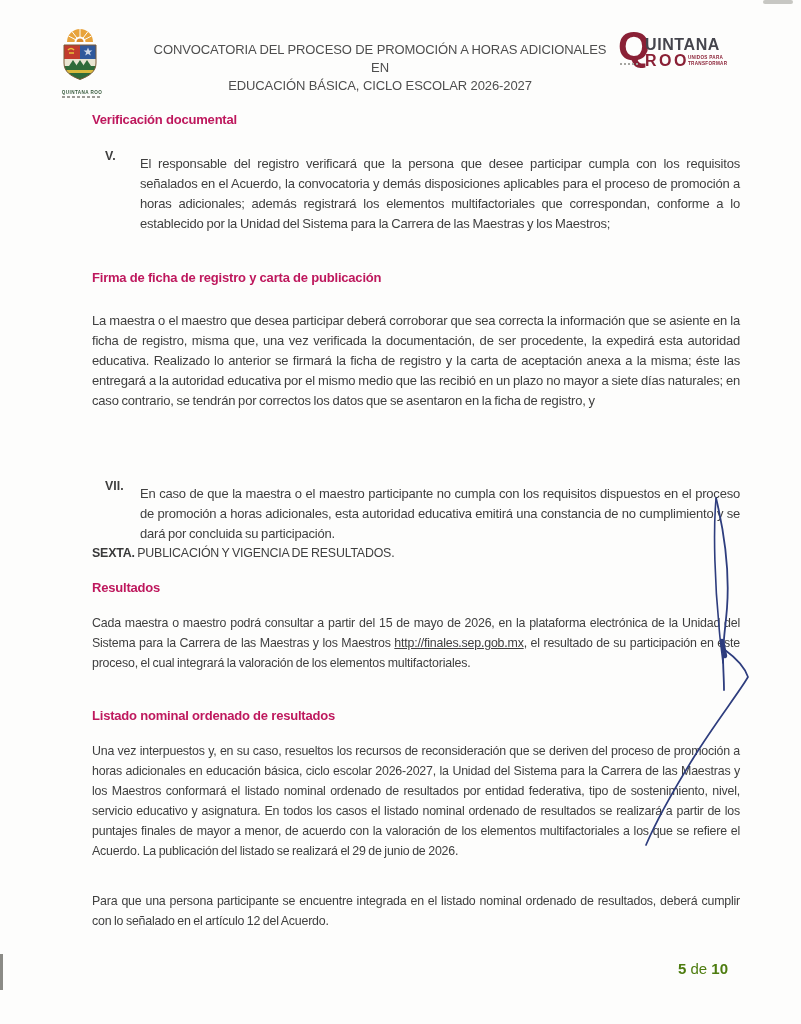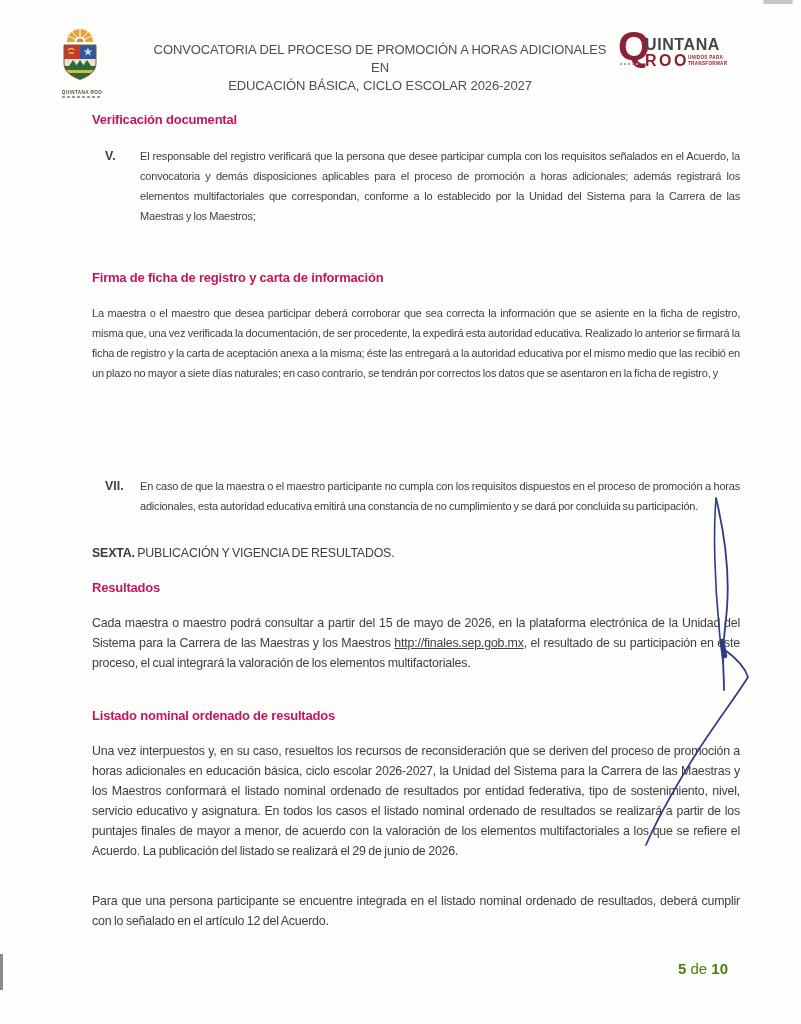--- a/index.html
+++ b/index.html
@@ -28,22 +28,22 @@
   .gov-micro{position:absolute;left:2px;top:30px;width:20px;height:2px;
     background:repeating-linear-gradient(90deg,#a5a5a0 0 2px,transparent 2px 4px);}
   
   .h-sec{position:absolute;left:92px;width:648px;font-size:13px;font-weight:bold;
     color:#be185d;letter-spacing:-.2px;}
   .para{position:absolute;left:92px;width:648px;font-size:12.4px;line-height:20px;
     text-align:justify;letter-spacing:-.2px;word-spacing:-.6px;}
   .item{position:absolute;left:92px;width:648px;display:flex;}
   .item .num{flex:0 0 48px;padding-left:13px;box-sizing:border-box;
     font-size:12.4px;line-height:20px;font-weight:bold;}
-  .item .txt{flex:1;font-size:11px;line-height:20px;text-align:justify;
-    letter-spacing:-.2px;word-spacing:-.6px;}
+  .item .txt{flex:1;font-size:13px;line-height:20px;text-align:justify;
+    letter-spacing:-.2px;word-spacing:-.6px;margin-top:8px;}
   .sexta b{color:#3a3a3a;text-align:center;}
   .url{text-decoration:underline;color:#3f3f3f;}
   .page-num{position:absolute;right:73px;top:960px;font-size:15px;color:#4d7c0f;}
   .page-num b{font-weight:bold;}
   
   .pen{position:absolute;left:0;top:0;pointer-events:none;}
   .smudge-top{position:absolute;left:763px;top:0;width:30px;height:4px;
     background:#9a9a94;opacity:.55;border-radius:2px;}
   .smudge-left{position:absolute;left:0;top:954px;width:3px;height:36px;
     background:#6e6e68;opacity:.8;}
@@ -107,21 +107,21 @@
     <span class="gov-micro"></span>
   </div>
 
   <div class="h-sec" style="top:112px">Verificación documental</div>
 
   <div class="item" style="top:146px">
     <div class="num">V.</div>
     <div class="txt">El responsable del registro verificará que la persona que desee participar cumpla con los requisitos señalados en el Acuerdo, la convocatoria y demás disposiciones aplicables para el proceso de promoción a horas adicionales; además registrará los elementos multifactoriales que correspondan, conforme a lo establecido por la Unidad del Sistema para la Carrera de las Maestras y los Maestros;</div>
   </div>
 
-  <div class="h-sec" style="top:270px">Firma de ficha de registro y carta de información</div>
+  <div class="h-sec" style="top:270px">Firma de ficha de registro y carta de publicación</div>
 
   <div class="item" style="top:303px">
     <div class="txt">La maestra o el maestro que desea participar deberá corroborar que sea correcta la información que se asiente en la ficha de registro, misma que, una vez verificada la documentación, de ser procedente, la expedirá esta autoridad educativa. Realizado lo anterior se firmará la ficha de registro y la carta de aceptación anexa a la misma; éste las entregará a la autoridad educativa por el mismo medio que las recibió en un plazo no mayor a siete días naturales; en caso contrario, se tendrán por correctos los datos que se asentaron en la ficha de registro, y</div>
   </div>
 
 
   <div class="item" style="top:476px">
     <div class="num">VII.</div>
     <div class="txt">En caso de que la maestra o el maestro participante no cumpla con los requisitos dispuestos en el proceso de promoción a horas adicionales, esta autoridad educativa emitirá una constancia de no cumplimiento y se dará por concluida su participación.</div>
   </div>

